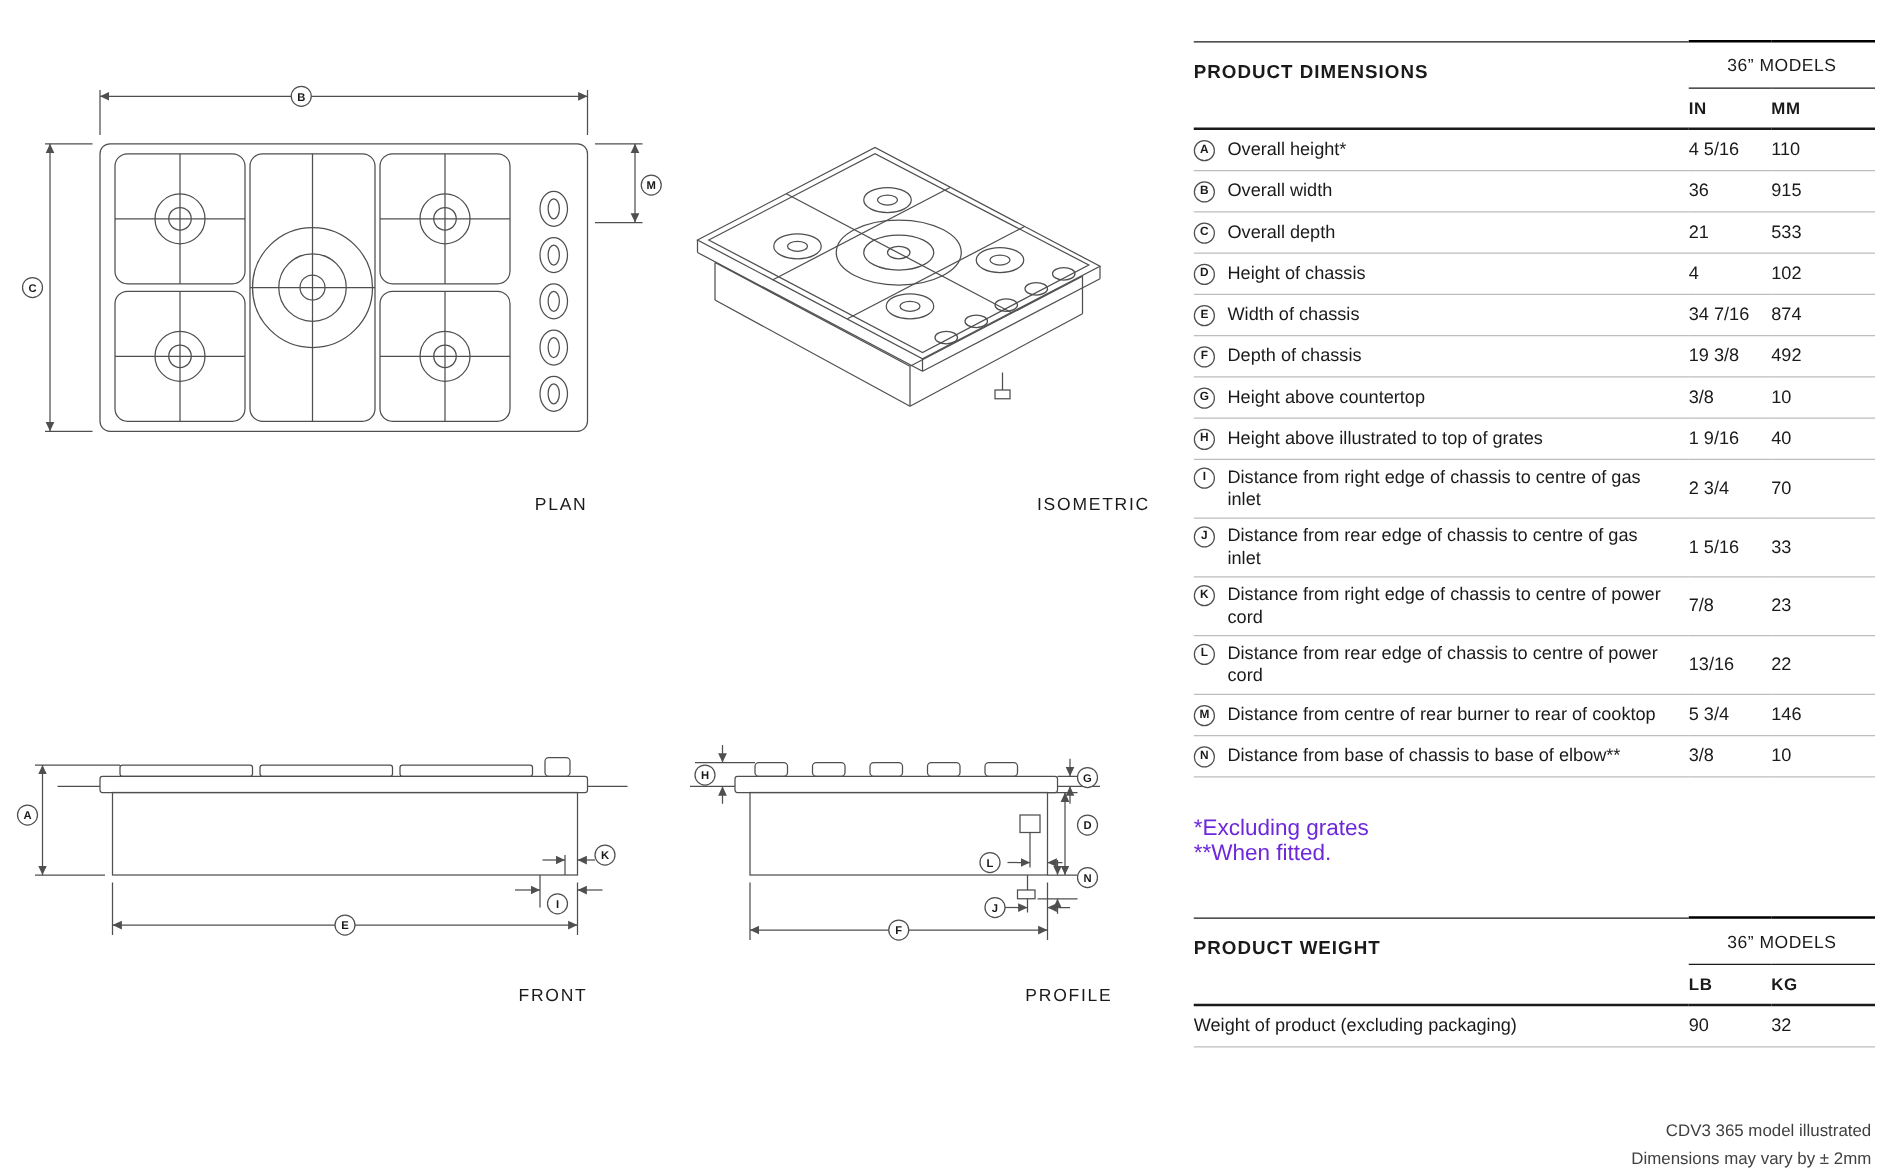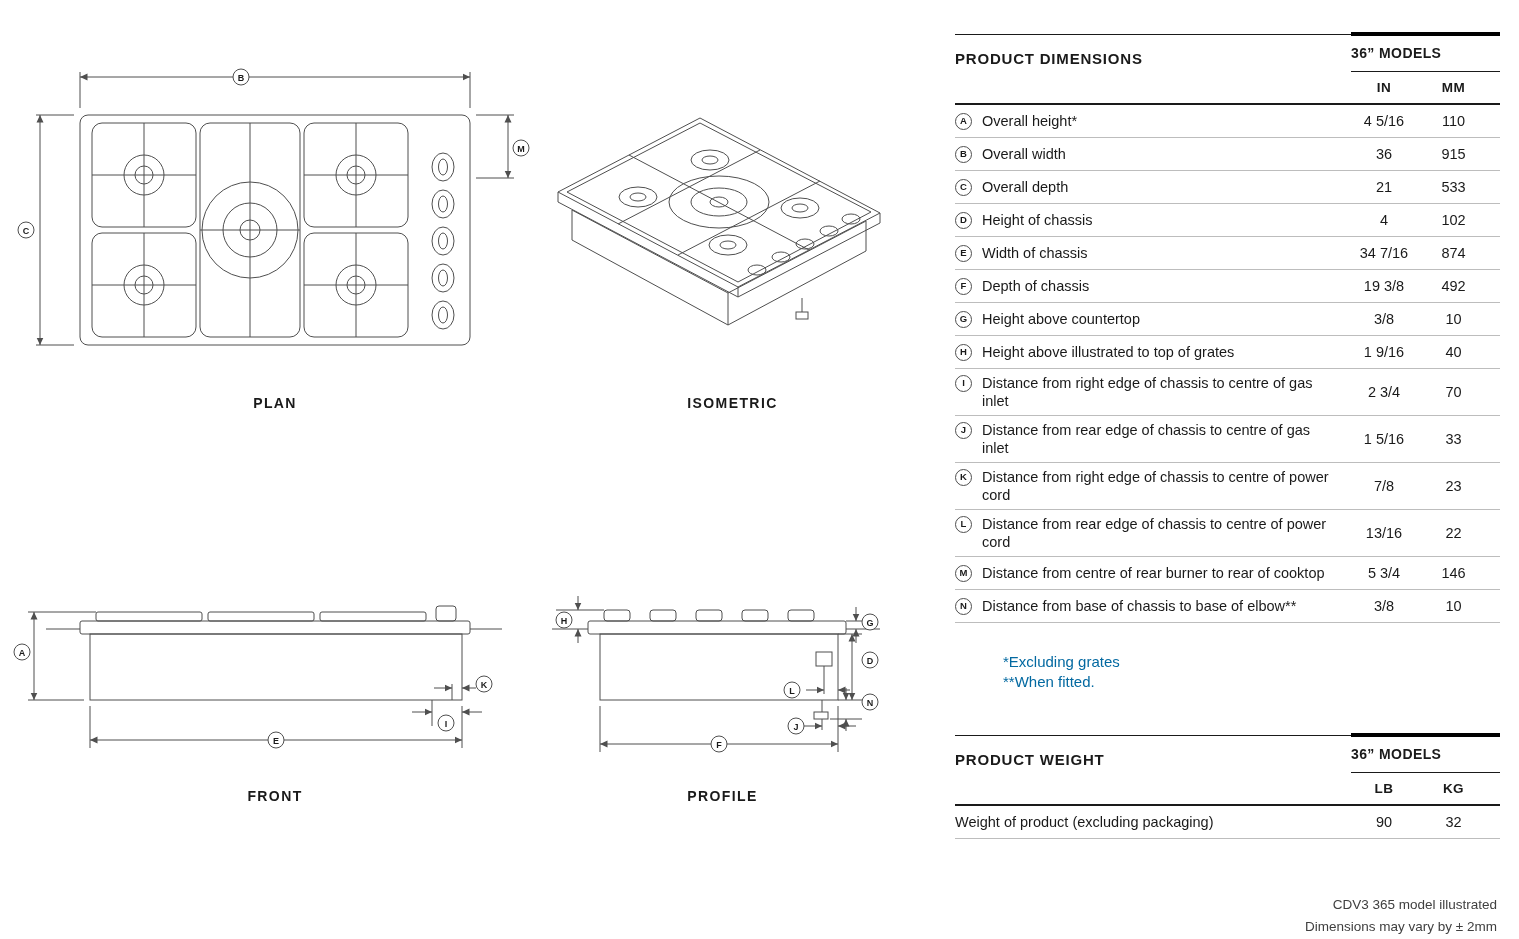--- a/index.html
+++ b/index.html
@@ -6,46 +6,46 @@
   html,body{width:1519px;height:939px;background:#fff;overflow:hidden;
     font-family:"Liberation Sans","DejaVu Sans",sans-serif;color:#1a1a1a;position:relative}
   .page{position:absolute;inset:0}
 
   
   svg.drw{position:absolute;left:0;top:0}
   .geo{stroke:#4f4f4f;stroke-width:1;fill:none}
   .co circle{fill:#fff;stroke:#4f4f4f;stroke-width:1}
   .co text{fill:#1a1a1a;stroke:none;font-weight:bold;font-size:9px;text-anchor:middle;
     font-family:"Liberation Sans","DejaVu Sans",sans-serif}
-  .view-label{position:absolute;font-size:14px;font-weight:bold;letter-spacing:1.4px;
-    text-align:center;color:#1a1a1a}
+  .view-label{position:absolute;font-size:14px;font-weight:normal;letter-spacing:1.4px;
+    text-align:right;color:#1a1a1a}
 
   
   table.dims{position:absolute;left:955px;width:545px;border-collapse:collapse;
     table-layout:fixed;font-size:14.5px;color:#1a1a1a}
   table.dims#dims-table{top:32px}
   table.dims#weight-table{top:733px}
   .c-label{width:396px}.c-in{width:66px}.c-mm{width:83px}
   .t-title{text-align:left;font-size:15px;font-weight:bold;letter-spacing:.8px;
     border-top:1px solid #1a1a1a;border-bottom:2px solid #1a1a1a;vertical-align:middle;padding-bottom:20px}
-  .t-models{font-size:14px;font-weight:bold;text-align:left;letter-spacing:.4px;
-    border-top:4px solid #000000;border-bottom:1px solid #1a1a1a;height:37px;vertical-align:middle}
-  .t-unit{font-weight:bold;font-size:13.5px;text-align:center;letter-spacing:.5px;
+  .t-models{font-size:14px;font-weight:normal;text-align:center;letter-spacing:.4px;
+    border-top:2px solid #000000;border-bottom:1px solid #1a1a1a;height:37px;vertical-align:middle}
+  .t-unit{font-weight:bold;font-size:13.5px;text-align:left;letter-spacing:.5px;
     border-bottom:2px solid #1a1a1a;height:33px;vertical-align:middle}
   tbody td{border-bottom:1px solid #bdbdbd;height:33px;padding:5px 0;
     line-height:18px;vertical-align:middle}
-  td.val{text-align:center;white-space:nowrap}
+  td.val{text-align:left;white-space:nowrap}
   .pad{padding-right:10px}
   .lblwrap{display:flex;gap:10px;align-items:flex-start}
   .key{flex:0 0 auto;width:17px;height:17px;border:1px solid #4f4f4f;border-radius:50%;
     font-size:9.5px;font-weight:bold;display:flex;align-items:center;justify-content:center;
     color:#1a1a1a;margin-top:1px}
   .txt{display:block;max-width:352px}
 
-  .notes{position:absolute;left:1003px;top:652px;font-size:15px;line-height:20px;color:#0369a1}
+  .notes{position:absolute;left:955px;top:652px;font-size:18px;line-height:20px;color:#6d28d9}
   .footer{position:absolute;right:22px;top:894px;text-align:right;font-size:13.5px;
     line-height:22px;color:#404040}
 </style>
 </head>
 <body>
 
 <div class="page">
 
   <svg class="drw" width="950" height="860" viewBox="0 0 950 860">
     <defs>

